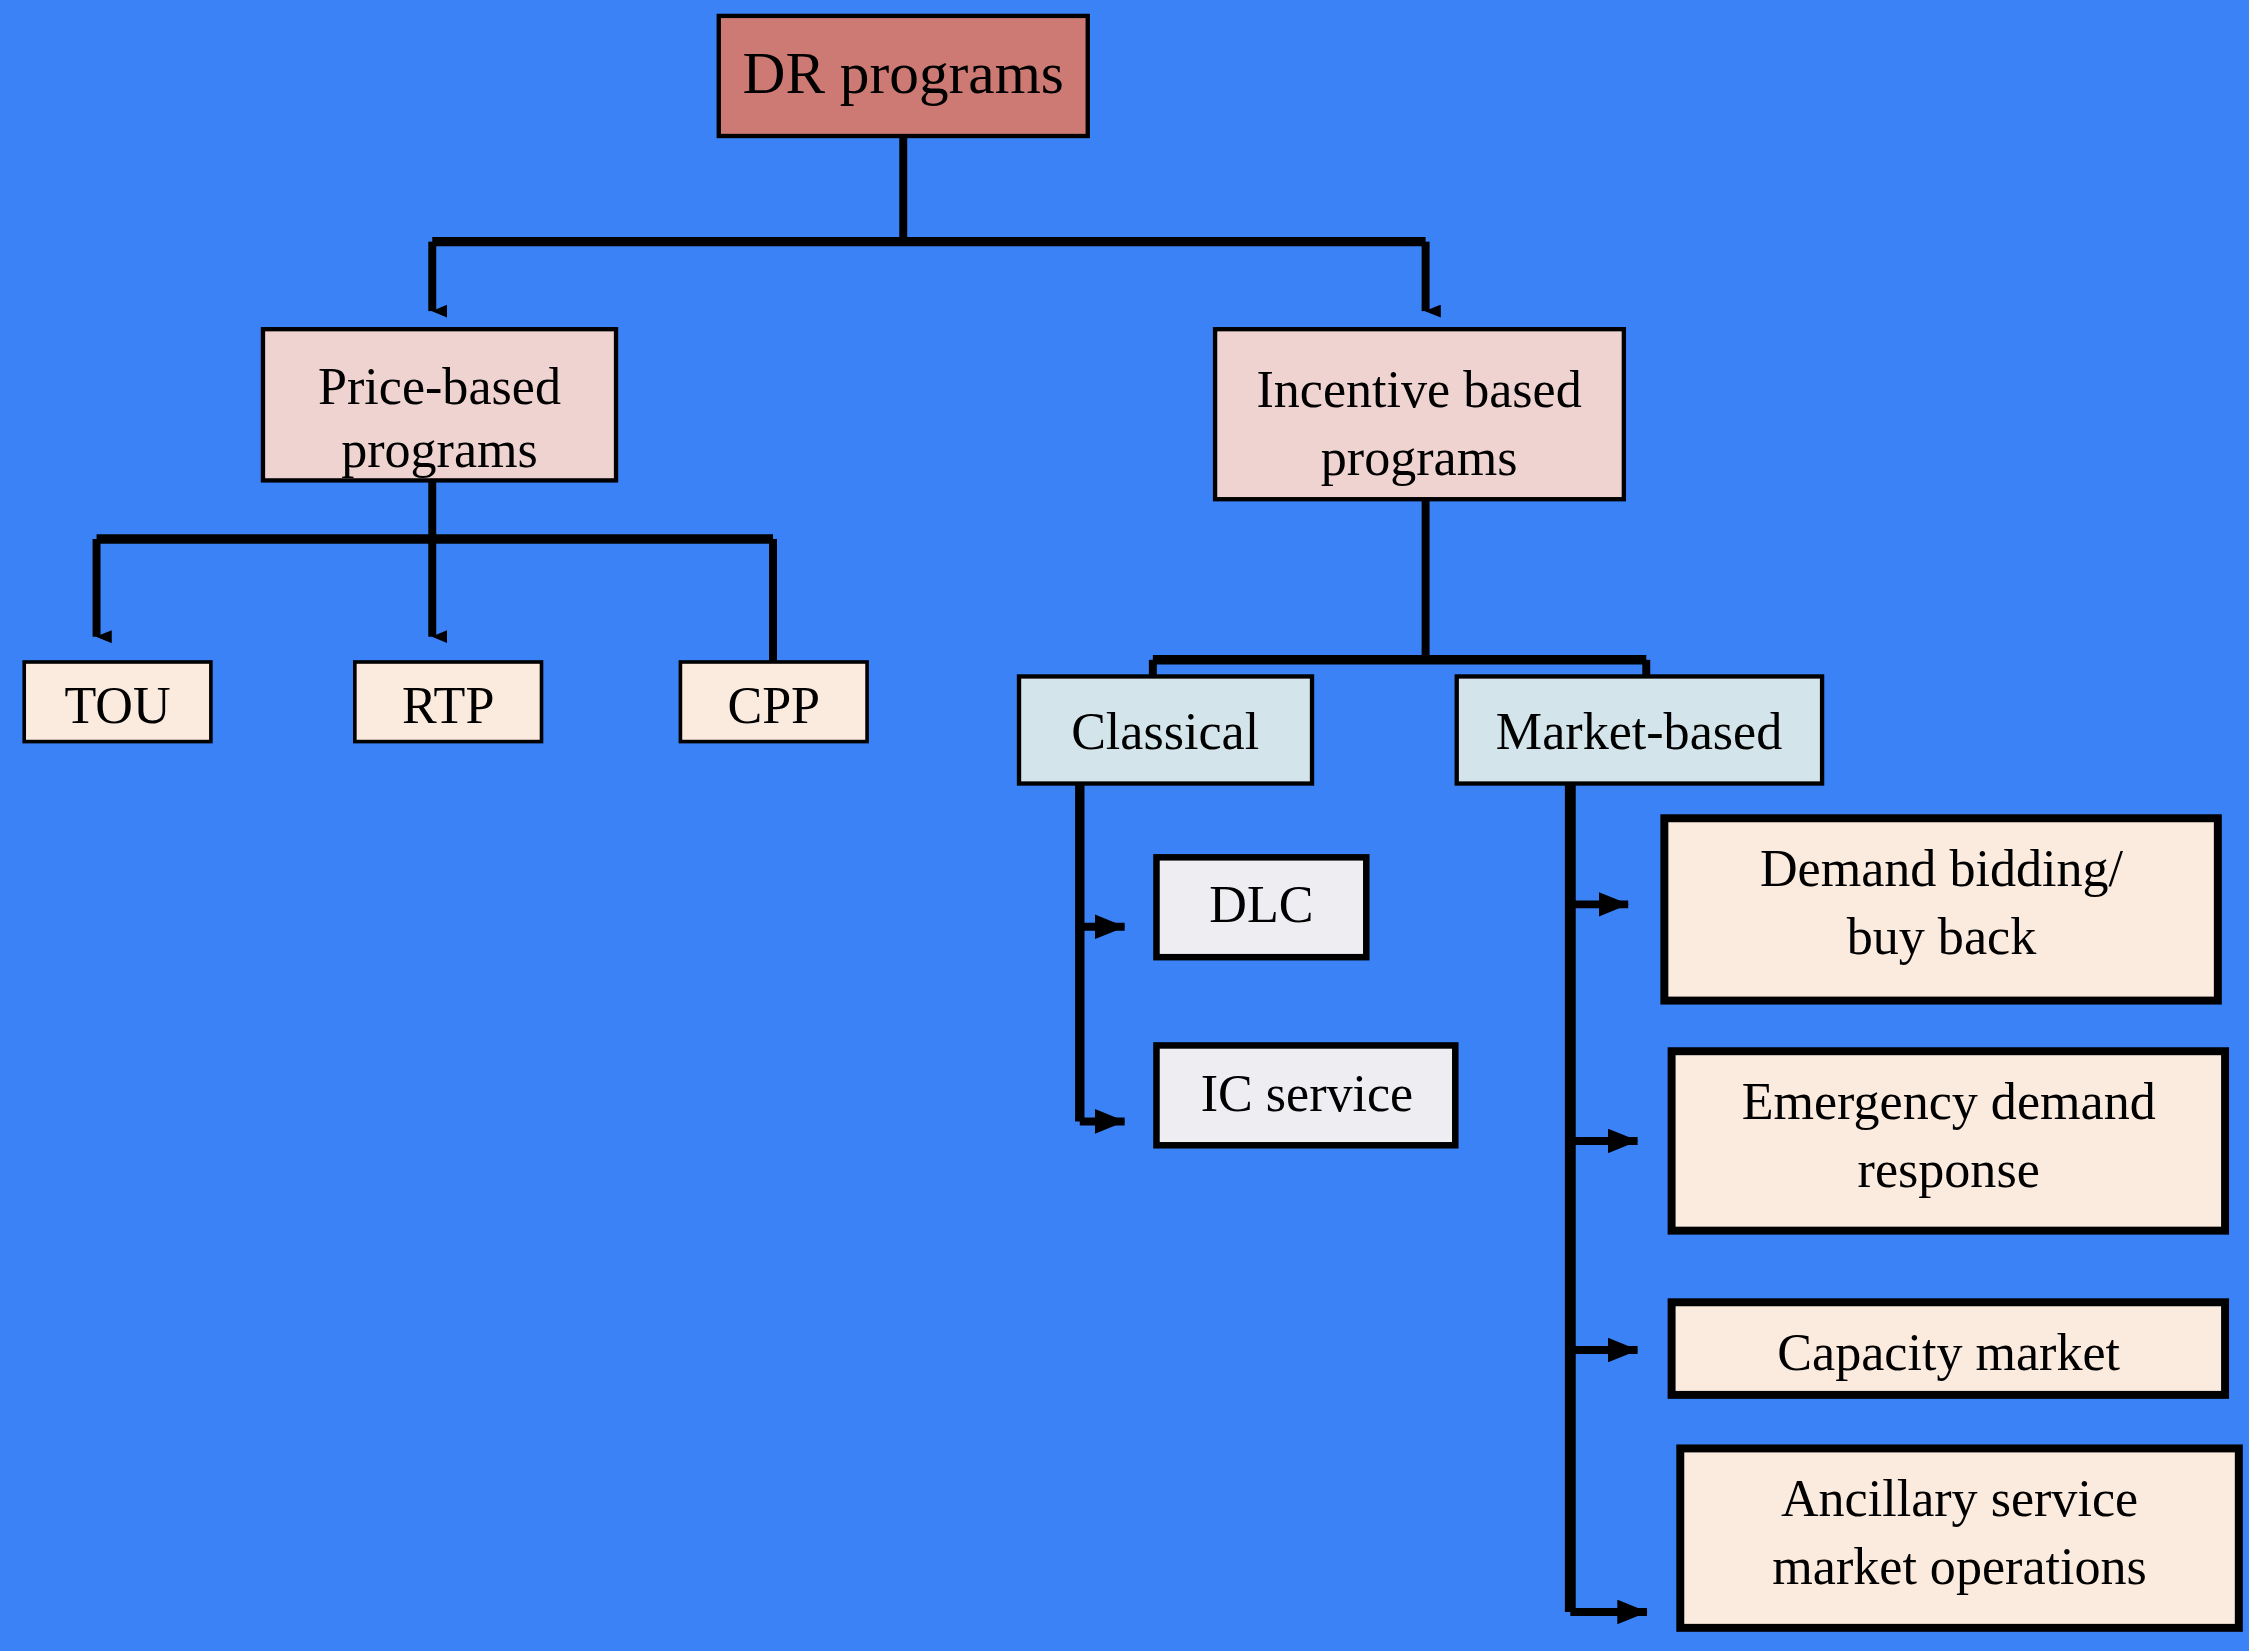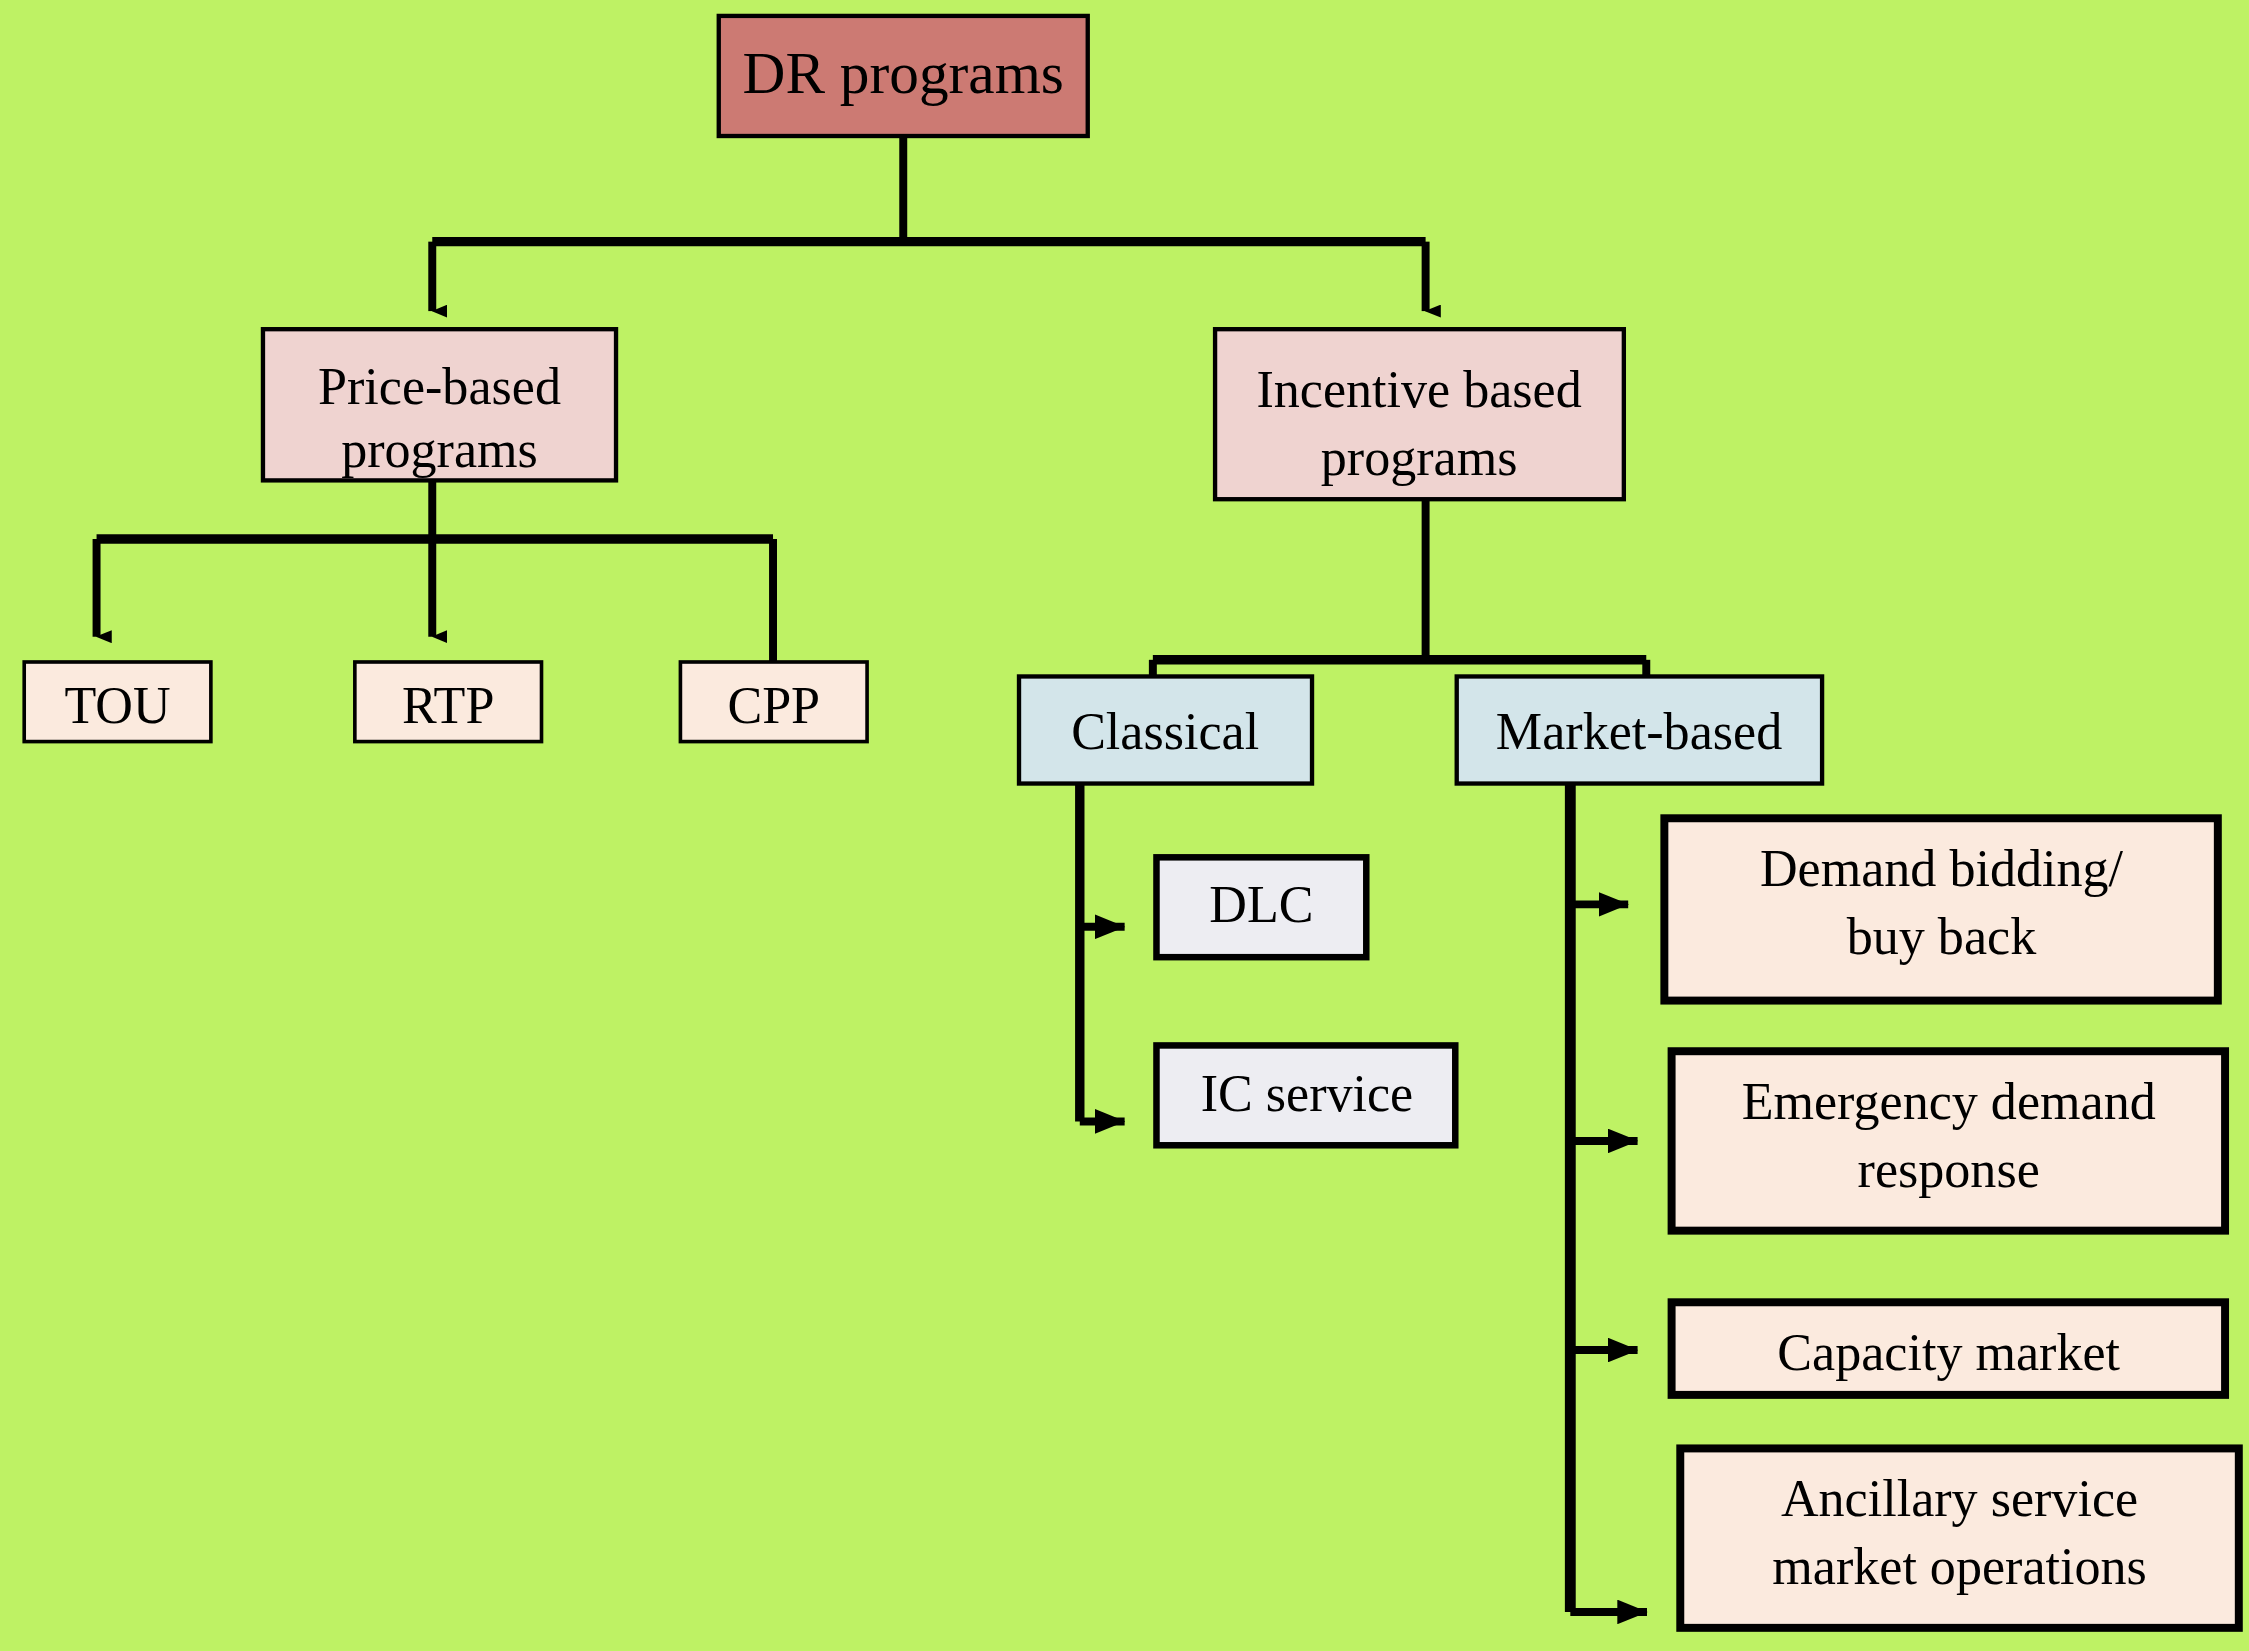--- a/index.html
+++ b/index.html
@@ -10,21 +10,21 @@
   body {
     width: 2250px;
     height: 1651px;
     font-family: "Liberation Serif", "DejaVu Serif", serif;
     overflow: hidden;
   }
   #diagram-root {
     position: relative;
     width: 2250px;
     height: 1651px;
-    background: #bef264;
+    background: #3b82f6;
   }
   svg.flow {
     position: absolute;
     top: 0;
     left: 0;
     width: 2250px;
     height: 1651px;
     display: block;
   }
   .node-label {

